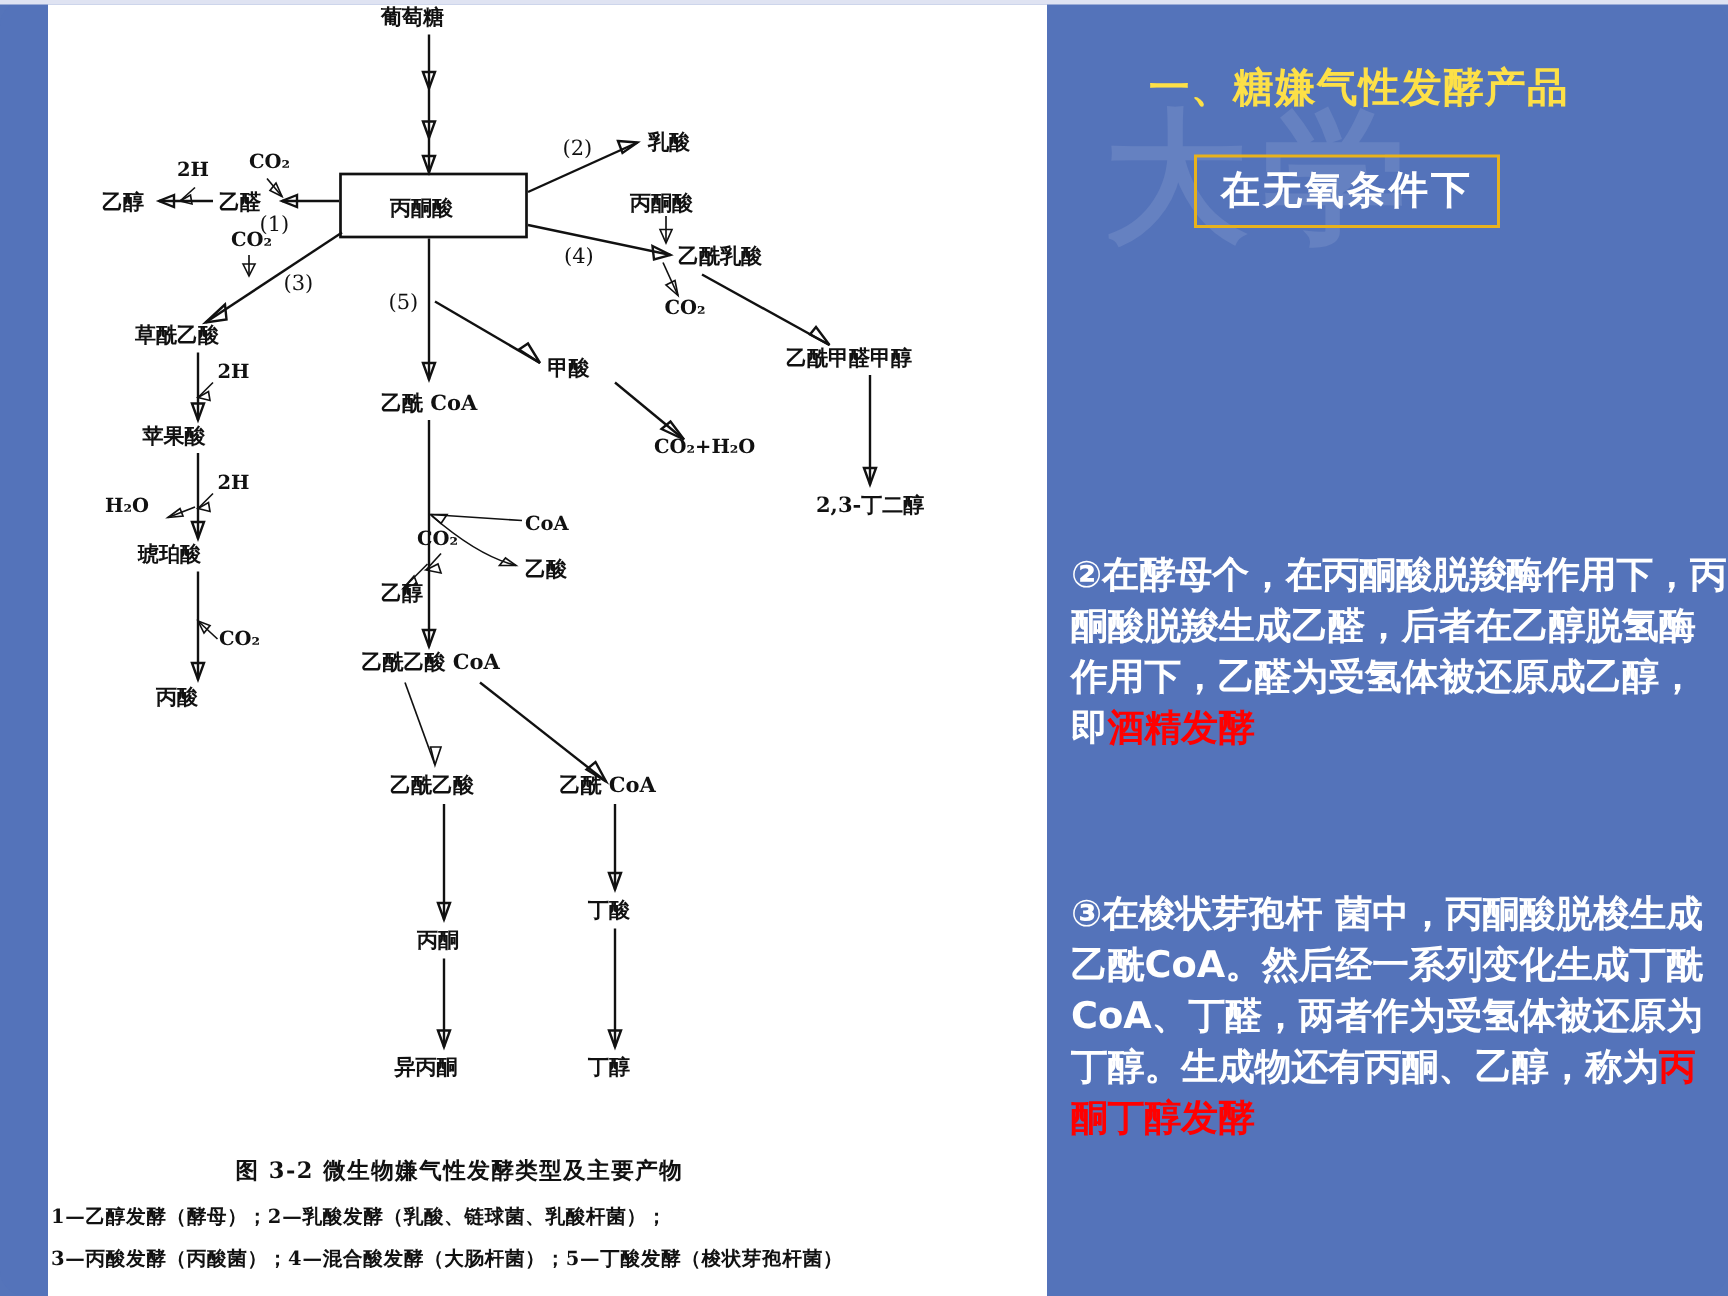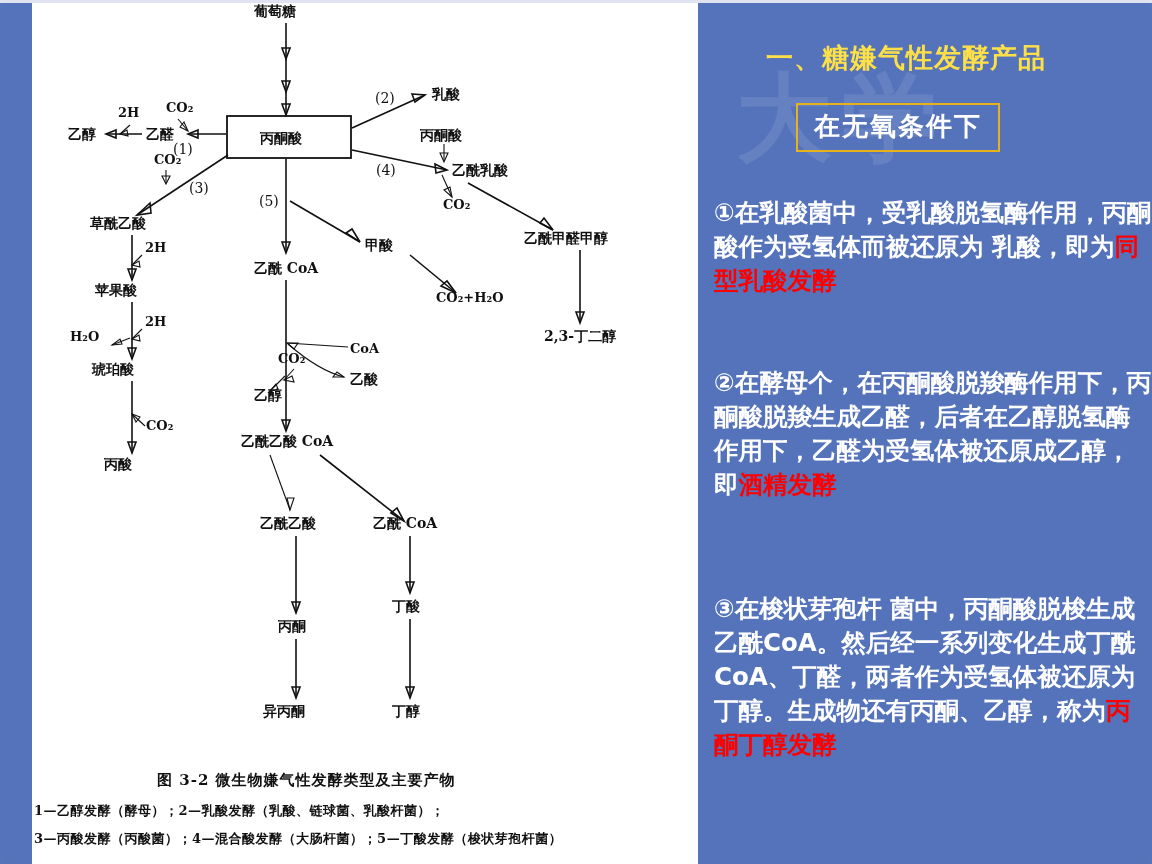--- a/index.html
+++ b/index.html
@@ -223,18 +223,17 @@
     </svg>
   </div>
 
   <div class="right-col">
     <div class="watermark">大学</div>
 
     <div class="heading">一、糖嫌气性发酵产品</div>
 
     <div class="callout">在无氧条件下</div>
 
-    <div class="para" id="para1"><span>①在乳酸菌中，受乳酸脱氢酶作用，丙酮酸作为受氢体而被还原为 乳酸，即为</span><span class="hl">同型乳酸发酵</span></div>
     <div class="para" id="para3"><span>③在梭状芽孢杆 菌中，丙酮酸脱梭生成乙酰CoA。然后经一系列变化生成丁酰CoA、丁醛，两者作为受氢体被还原为丁醇。生成物还有丙酮、乙醇，称为</span><span class="hl">丙酮丁醇发酵</span></div>
     <div class="para" id="para2"><span>②在酵母个，在丙酮酸脱羧酶作用下，丙酮酸脱羧生成乙醛，后者在乙醇脱氢酶作用下，乙醛为受氢体被还原成乙醇，即</span><span class="hl">酒精发酵</span></div>
   </div>
 
 </div>
 
 </body></html>

